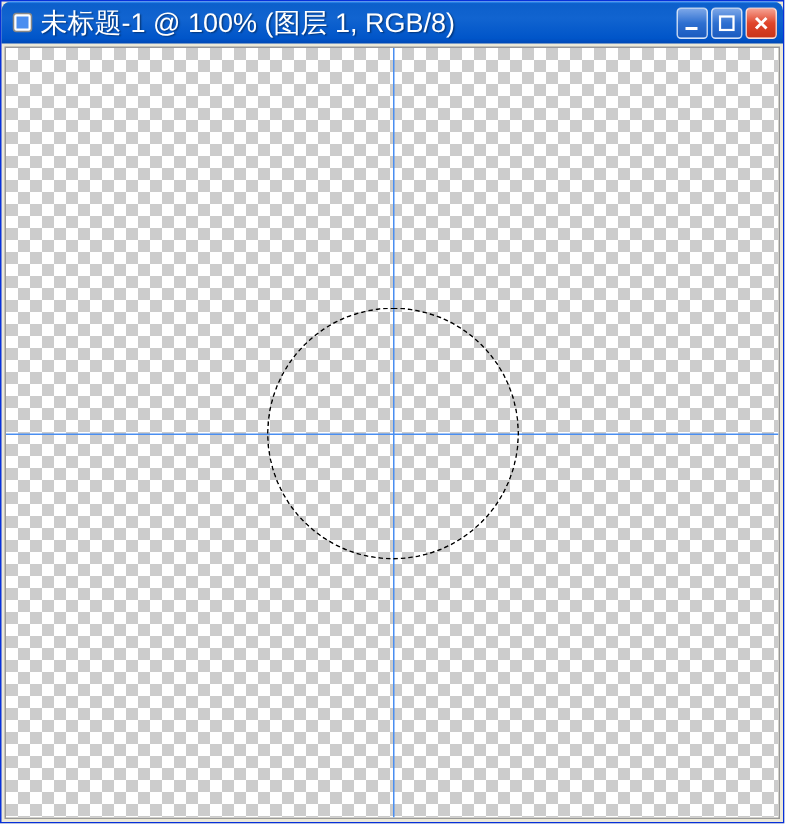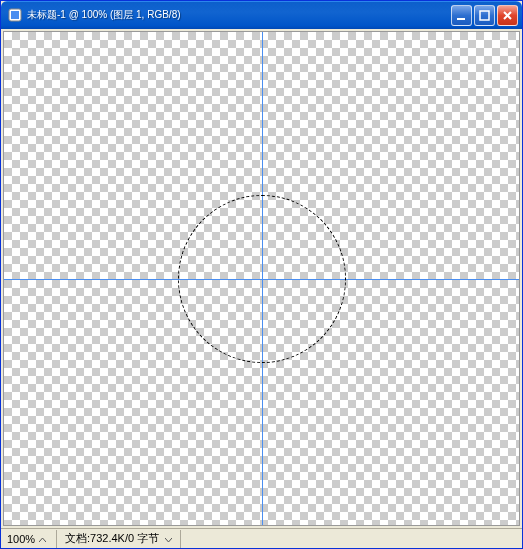--- a/index.html
+++ b/index.html
@@ -29,21 +29,21 @@
   border-top-left-radius: 6px;
   border-top-right-radius: 6px;
 }
 .titlebar .app-icon {
   width: 16px; height: 16px;
   margin-right: 4px;
   display: inline-flex; align-items: center; justify-content: center;
 }
 .titlebar .title-text {
   flex: 1;
-  font-size: 10px;
+  font-size: 18px;
   text-shadow: 1px 1px 1px rgba(0,0,0,0.4);
   white-space: nowrap;
   overflow: hidden;
 }
 .window-controls {
   display: flex;
   gap: 2px;
 }
 .win-btn {
   width: 21px; height: 21px;
@@ -142,31 +142,13 @@
     </div>
   </div>
 
   <div class="canvas-area">
     <div class="checker"></div>
     <div class="guide h" id="guide-h" style="top: 50%;"></div>
     <div class="guide v" id="guide-v" style="left: 50%;"></div>
     <div class="selection-circle" id="sel-circle" style="width: 168px; height: 168px; left: calc(50% - 84px); top: calc(50% - 84px);"></div>
   </div>
 
-  <div class="statusbar">
-    <div class="status-cell zoom">
-      <span>100%</span>
-      <span class="arrow">
-        <svg width="7" height="6" viewBox="0 0 7 6">
-            <path d="M0 5 L3.5 1 L7 5" fill="none" stroke="#555" stroke-width="1"></path>
-          </svg>
-      </span>
-    </div>
-    <div class="status-cell status-info">
-      <span>文档:732.4K/0 字节</span>
-      <span class="arrow" style="margin-left:6px;">
-        <svg width="7" height="6" viewBox="0 0 7 6">
-            <path d="M0 1 L3.5 5 L7 1" fill="none" stroke="#555" stroke-width="1"></path>
-          </svg>
-      </span>
-    </div>
-  </div>
 </div>
 
 </body></html>

